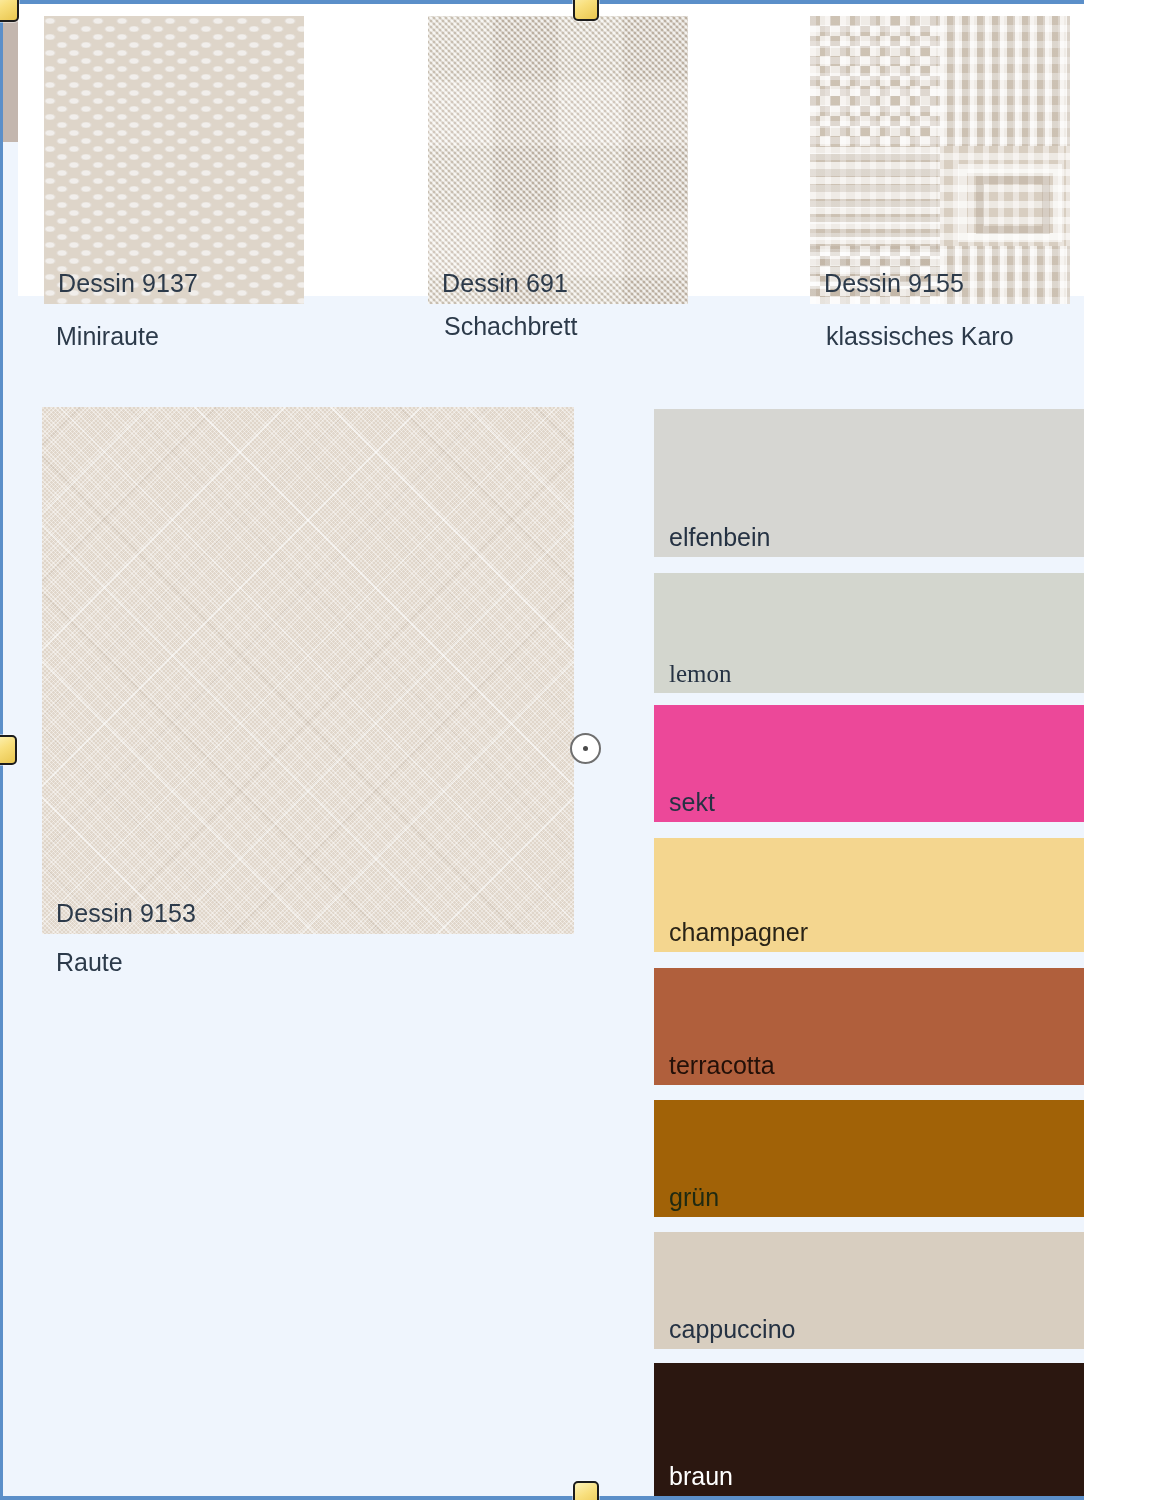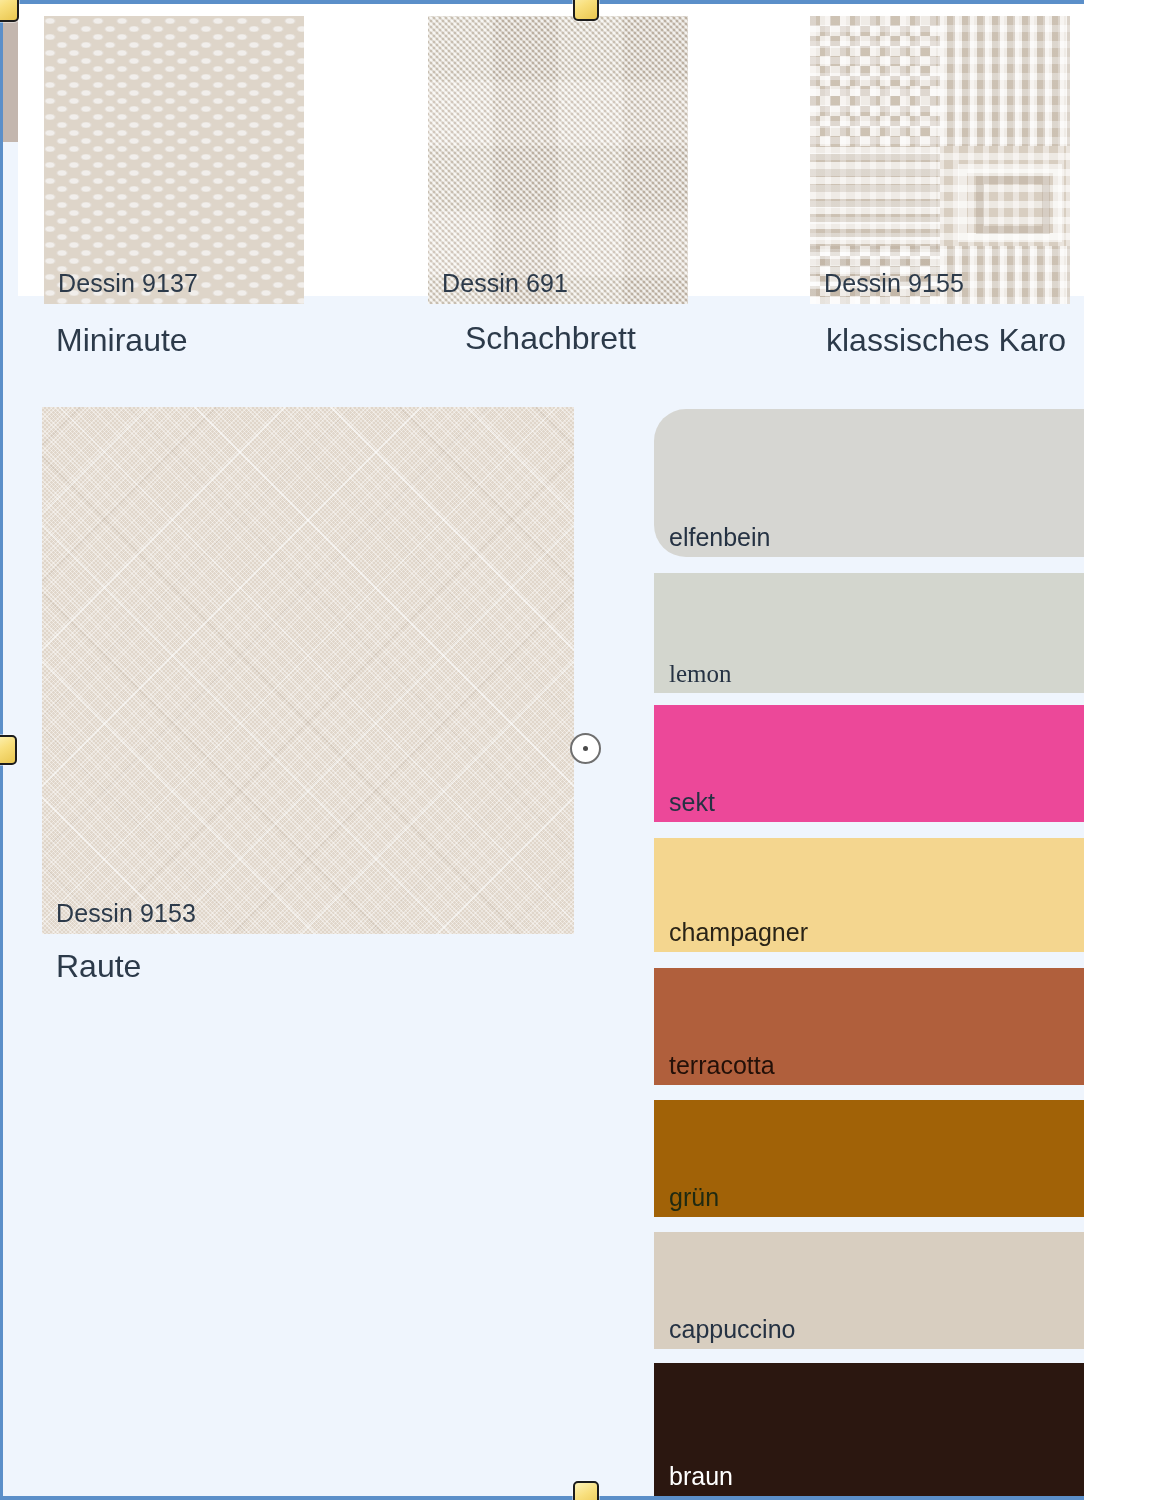--- a/index.html
+++ b/index.html
@@ -101,21 +101,21 @@
     position: absolute;
     left: 14px;
     bottom: 6px;
     font-size: 25px;
     color: #2c3a4a;
     letter-spacing: 0.1px;
     white-space: nowrap;
   }
   .tile-name {
     position: absolute;
-    font-size: 32px;
+    font-size: 25px;
     color: #2c3a4a;
     white-space: nowrap;
     z-index: 6;
   }
 
   
   .weave-miniraute {
     background-color: #ded5c9;
     background-image:
       radial-gradient(ellipse 9px 5px at 6px 5px, rgba(255,255,255,0.75) 0 45%, rgba(255,255,255,0) 70%),
@@ -199,21 +199,21 @@
   <div class="tile" style="left:44px; top:16px; width:260px; height:288px;">
     <div class="tile-surface weave-miniraute"></div>
     <div class="tile-caption">Dessin 9137</div>
   </div>
   <div class="tile-name" style="left:56px; top:322px;">Miniraute</div>
 
   <div class="tile" style="left:428px; top:16px; width:260px; height:288px;">
     <div class="tile-surface weave-schachbrett"></div>
     <div class="tile-caption">Dessin 691</div>
   </div>
-  <div class="tile-name" style="left:444px; top:320px;margin-left:21px;">Schachbrett</div>
+  <div class="tile-name" style="left:444px; top:312px;">Schachbrett</div>
 
   <div class="tile" style="left:810px; top:16px; width:260px; height:288px;">
     <div class="tile-surface weave-karo">
       <div class="karo-inner">
         <div class="karo-q karo-check" style="left:0;    top:0;    width:130px; height:130px;"></div>
         <div class="karo-q karo-stripes-v" style="left:130px;top:0;    width:130px; height:130px;"></div>
         <div class="karo-q karo-stripes-h" style="left:0;    top:130px;width:130px; height:158px;"></div>
         <div class="karo-q karo-check" style="left:0;    top:230px;width:130px; height:58px;"></div>
         <div class="karo-q karo-stripes-v" style="left:130px;top:230px;width:130px; height:58px;"></div>
         <div class="karo-box" style="left:148px; top:148px; width:86px;  height:60px;  border-width:9px;"></div>
@@ -223,21 +223,21 @@
     <div class="tile-caption">Dessin 9155</div>
   </div>
   <div class="tile-name" style="left:826px; top:322px;">klassisches Karo</div>
 
   <div class="tile" style="left:42px; top:407px; width:532px; height:527px;">
     <div class="tile-surface weave-raute"></div>
     <div class="tile-caption">Dessin 9153</div>
   </div>
   <div class="tile-name" style="left:56px; top:948px;">Raute</div>
 
-  <div class="swatch" style="top:409px; height:148px; background:#d6d6d2;border-radius:32px;">
+  <div class="swatch" style="top:409px; height:148px; background:#d6d6d2;">
     <div class="swatch-label" style="color:#253243;">elfenbein</div>
   </div>
   <div class="swatch" style="top:573px; height:120px; background:#d3d6ce;font-family:Liberation Serif, serif;">
     <div class="swatch-label" style="color:#253243;">lemon</div>
   </div>
   <div class="swatch" style="top:705px; height:117px; background:#ec4899;">
     <div class="swatch-label" style="color:#253243;">sekt</div>
   </div>
   <div class="swatch" style="top:838px; height:114px; background:#f4d68f;">
     <div class="swatch-label" style="color:#2a2417;">champagner</div>

